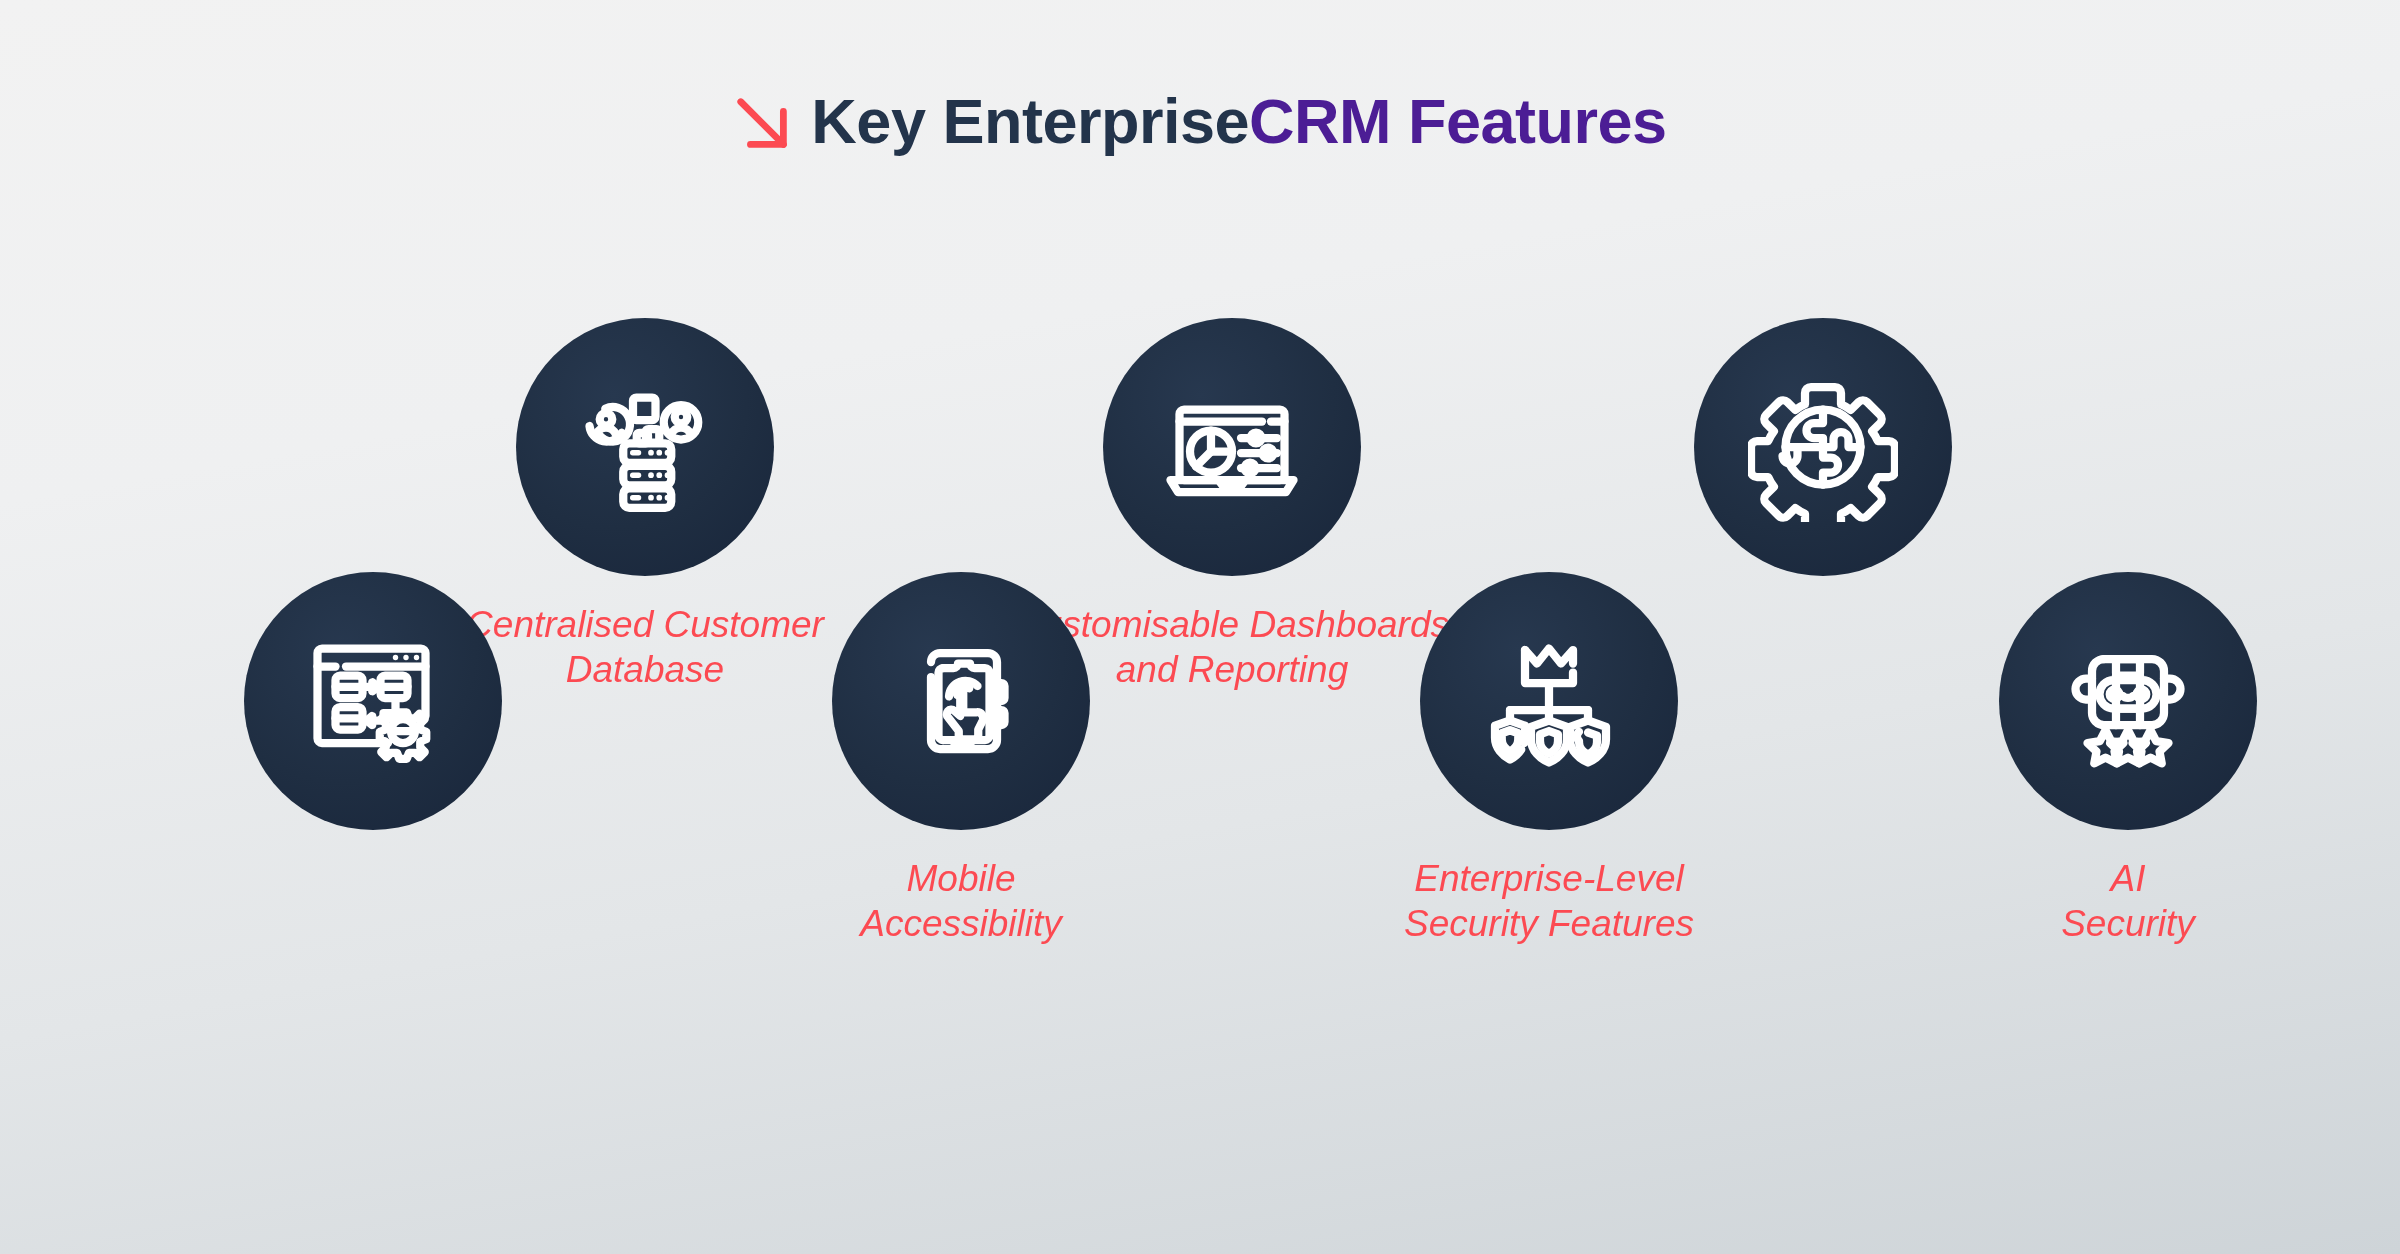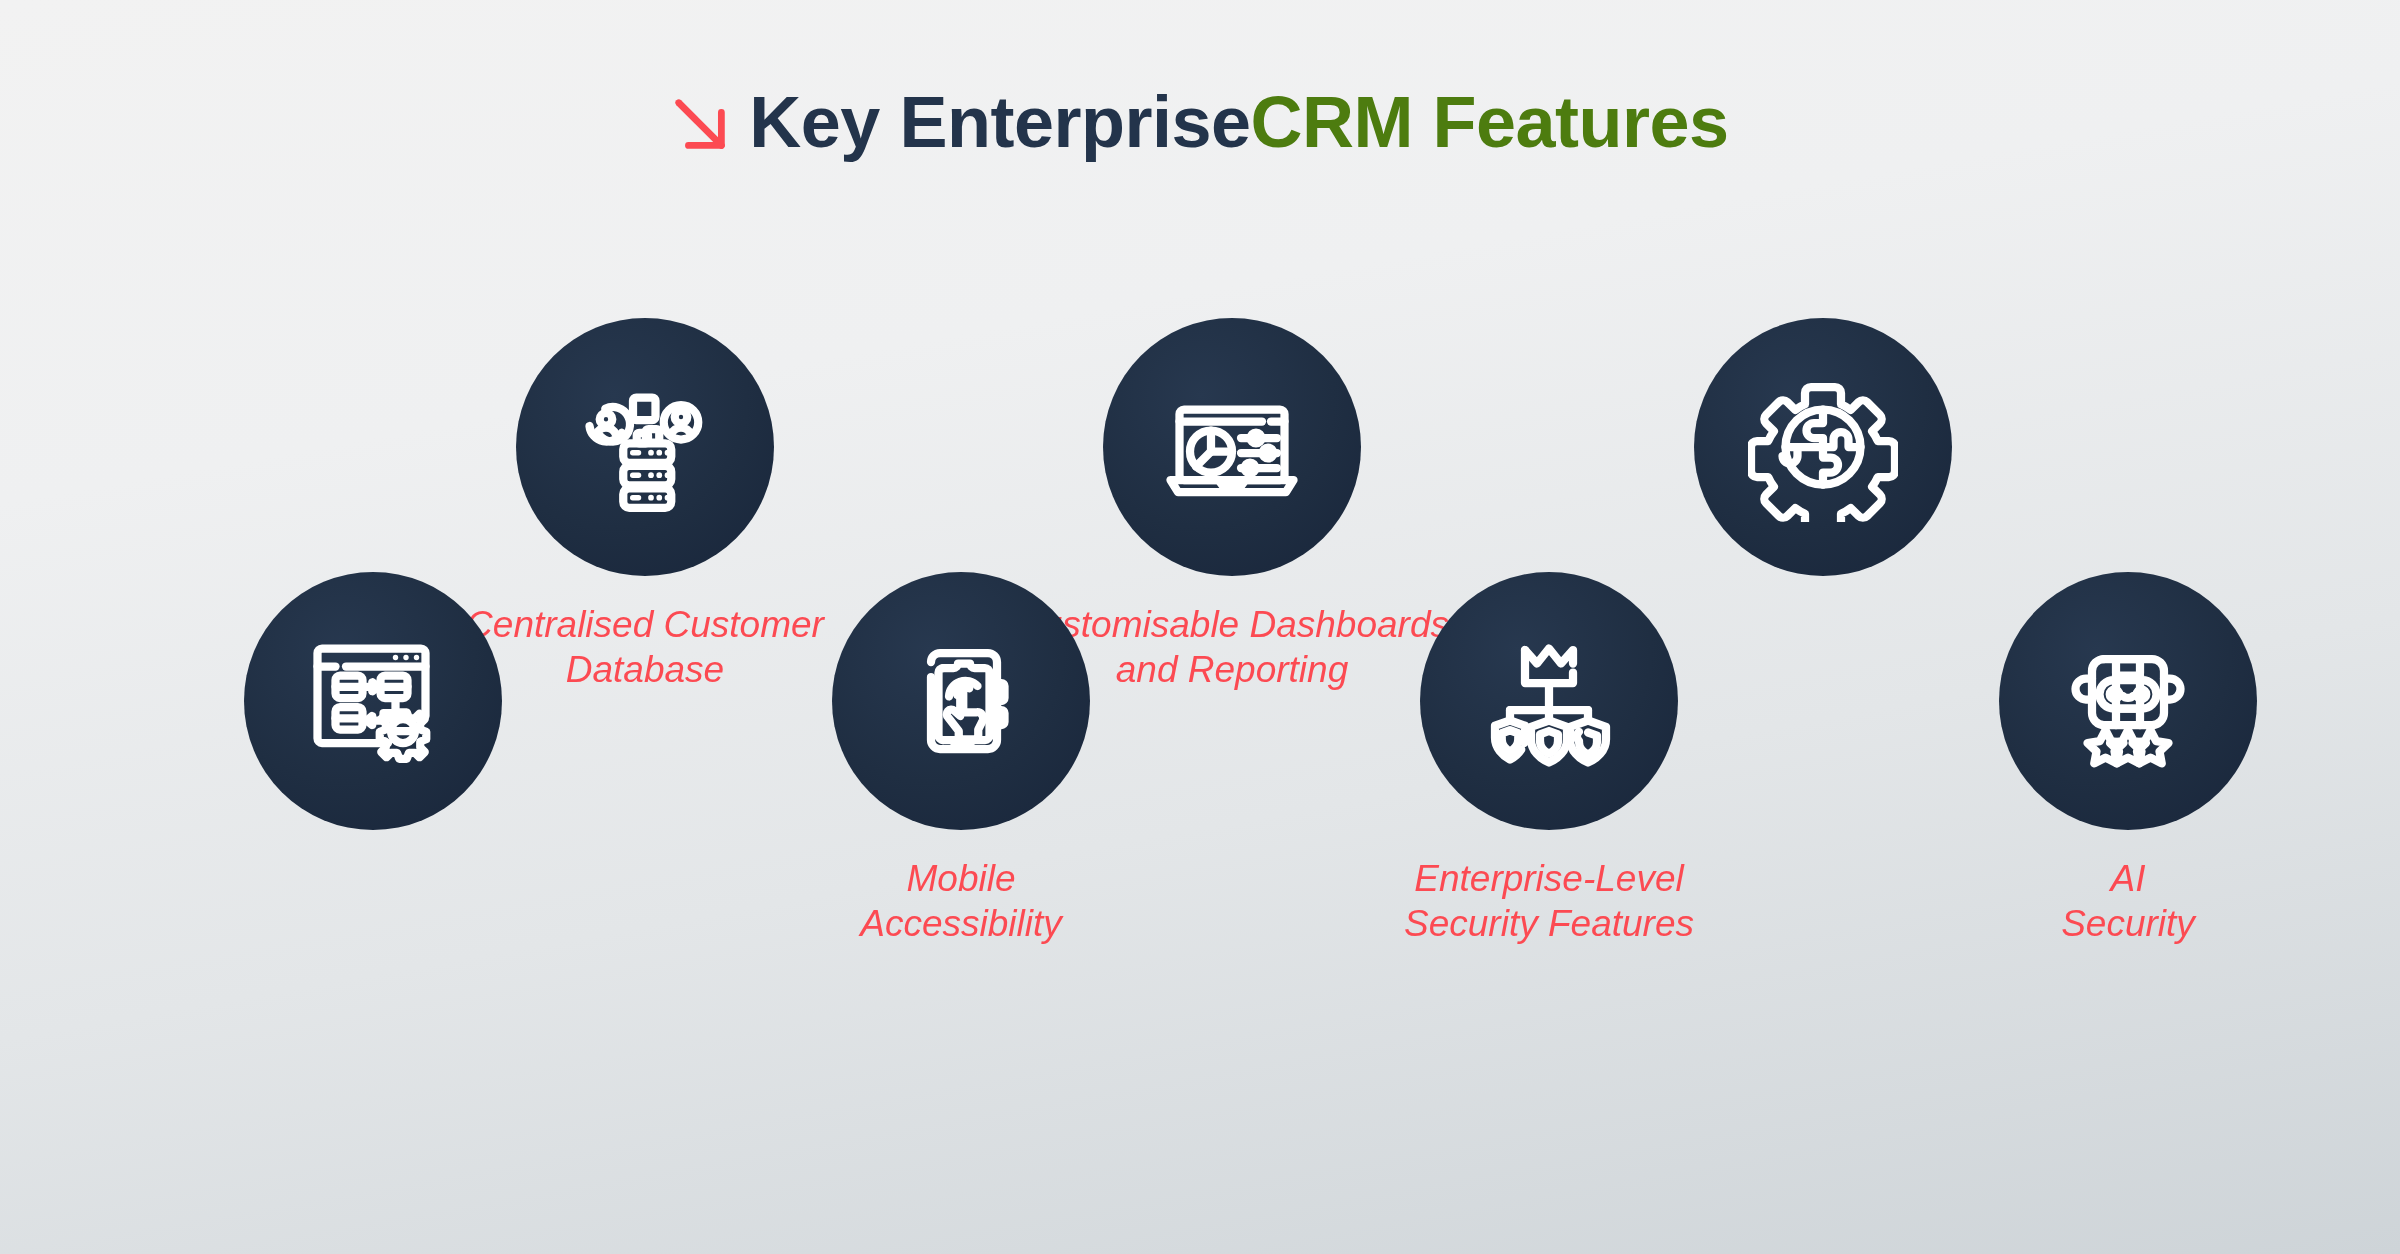--- a/index.html
+++ b/index.html
@@ -36,29 +36,29 @@
   .title-arrow {
     width: 62px;
     height: 62px;
     margin-right: 16px;
     margin-top: 8px;
     flex: none;
     display: block;
   }
 
   .title-text {
-    font-size: 72px;
+    font-size: 63px;
     font-weight: 700;
     letter-spacing: -0.5px;
     line-height: 1;
     white-space: nowrap;
     font-family: "Liberation Sans Narrow", "Liberation Sans", sans-serif;
   }
   .title-dark { color: #23344b; }
-  .title-accent { color: #4d7c0f; }
+  .title-accent { color: #4c1d95; }
 
   
   .features {
     position: absolute;
     top: 318px;
     left: 0;
     width: 2400px;
     height: 900px;
   }
 

